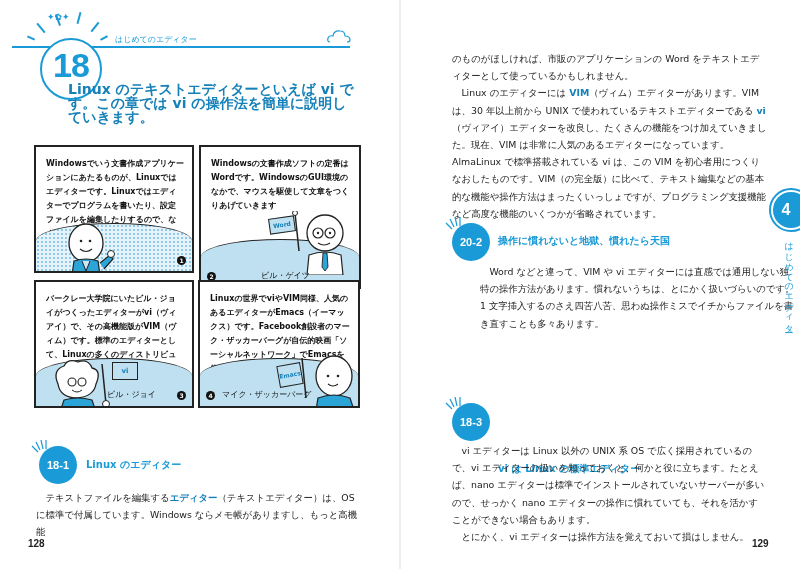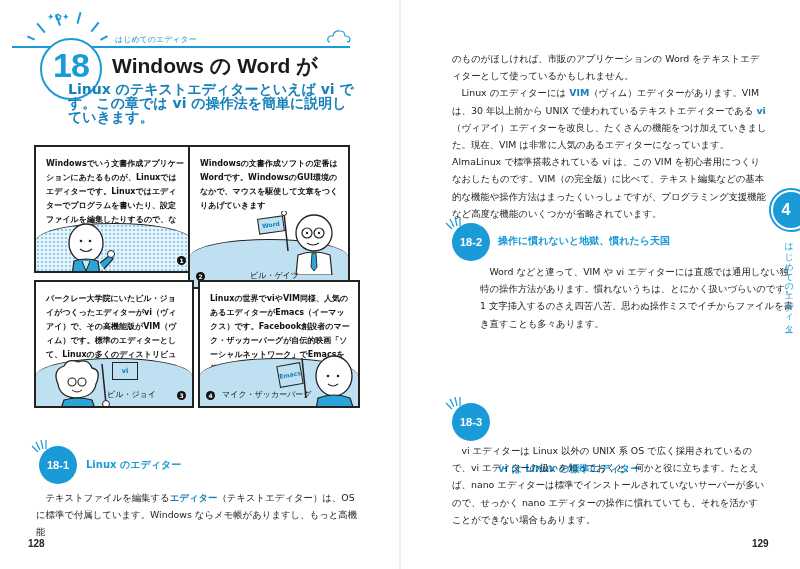--- a/index.html
+++ b/index.html
@@ -68,41 +68,40 @@
     <div class="chap-circle">
       <div class="chap-num">18</div>
     </div>
 
     <div class="chap-kicker">はじめてのエディター</div>
     <svg class="cloud" viewBox="0 0 24 14">
       <path d="M3 13 Q0 13 1 9 Q2 6 6 7 Q7 1 13 2 Q18 2 18 7 Q23 7 23 11 Q23 13 20 13" fill="none" stroke="#1a9ad6" stroke-width="1.2"></path>
     </svg>
 
     <div class="chap-title">
-      <div>Windows の Word が</div>
     </div>
     <div class="chap-lead">Linux のテキストエディターといえば vi です。この章では vi の操作法を簡単に説明していきます。</div>
 
     <div class="panel" style="left:34px;top:145px;width:160px;height:128px;">
       <div class="panel-text">Windowsでいう文書作成アプリケーションにあたるものが、Linuxではエディターです。Linuxではエディターでプログラムを書いたり、設定ファイルを編集したりするので、なくてはならないものです</div>
       <div class="panel-bg dots"></div>
       <svg class="char" style="left:22px;top:72px;" width="58" height="56" viewBox="0 0 58 56">
         <ellipse cx="28" cy="24" rx="17" ry="19" fill="#fff" stroke="#222" stroke-width="1.3"></ellipse>
         <circle cx="23" cy="22" r="1.3" fill="#222"></circle>
           <circle cx="32" cy="22" r="1.3" fill="#222"></circle>
         <path d="M22 30 Q28 35 34 30" fill="none" stroke="#222" stroke-width="1.2"></path>
         <path d="M14 56 L16 42 Q28 38 40 42 L42 56 Z" fill="#2ba4d8" stroke="#222" stroke-width="1.2"></path>
         <path d="M24 42 L28 52 L32 42" fill="#cde7f4" stroke="#222" stroke-width="1"></path>
         <path d="M42 44 L52 36 L55 40 L46 50" fill="#2ba4d8" stroke="#222" stroke-width="1.2"></path>
         <circle cx="53" cy="35" r="3.5" fill="#fff" stroke="#222" stroke-width="1"></circle>
       </svg>
       <div class="panel-num" style="right:6px;bottom:6px;">1</div>
     </div>
 
-    <div class="panel" style="left:188px;top:145px;width:162px;height:144px;">
+    <div class="panel" style="left:199px;top:145px;width:162px;height:144px;">
       <div class="panel-text">Windowsの文書作成ソフトの定番はWordです。WindowsのGUI環境のなかで、マウスを駆使して文章をつくりあげていきます</div>
       <div class="panel-bg"></div>
       <div style="position:absolute;left:68px;top:70px;width:26px;height:16px;background:#bfe0f0;border:1.3px solid #222;font-size:6px;line-height:14px;text-align:center;font-weight:bold;color:#1680b8;transform:rotate(-8deg);">Word</div>
       <svg class="char" style="left:90px;top:64px;" width="60" height="64" viewBox="0 0 60 64">
         <line x1="4" y1="2" x2="8" y2="40" stroke="#222" stroke-width="1.5"></line>
         <circle cx="4" cy="2" r="2.5" fill="#fff" stroke="#222"></circle>
         <ellipse cx="34" cy="22" rx="18" ry="18" fill="#fff" stroke="#222" stroke-width="1.3"></ellipse>
         <circle cx="27" cy="22" r="5" fill="none" stroke="#222" stroke-width="1.2"></circle>
         <circle cx="39" cy="22" r="5" fill="none" stroke="#222" stroke-width="1.2"></circle>
         <circle cx="27" cy="22" r="1.2" fill="#222"></circle>
@@ -173,38 +172,39 @@
         <span>Linux のエディターには </span><span class="hl">VIM</span><span>（ヴィム）エディターがあります。VIM は、30 年以上前から UNIX で使われているテキストエディターである </span><span class="hl">vi</span><span>（ヴィアイ）エディターを改良し、たくさんの機能をつけ加えていきました。現在、VIM は非常に人気のあるエディターになっています。AlmaLinux で標準搭載されている vi は、この VIM を初心者用につくりなおしたものです。VIM（の完全版）に比べて、テキスト編集などの基本的な機能や操作方法はまったくいっしょですが、プログラミング支援機能など高度な機能のいくつかが省略されています。</span>
       </p>
     </div>
 
     <svg class="sec-rays" style="left:444px;top:217px;" viewBox="0 0 20 16">
       <line x1="2" y1="6" x2="8" y2="12" stroke="#1a9ad6" stroke-width="1.2"></line>
       <line x1="6" y1="2" x2="10" y2="10" stroke="#1a9ad6" stroke-width="1.2"></line>
       <line x1="11" y1="0" x2="13" y2="9" stroke="#1a9ad6" stroke-width="1.2"></line>
       <line x1="16" y1="0" x2="16" y2="9" stroke="#1a9ad6" stroke-width="1.2"></line>
     </svg>
-    <div class="sec-badge" style="left:452px;top:223px;">18-2</div>
+    <div class="sec-badge" style="left:452px;top:223px;">20-2</div>
     <div class="sec-title" style="left:498px;top:234px;">操作に慣れないと地獄、慣れたら天国</div>
 
     <div class="body" style="left:452px;top:263px;width:315px;margin-left:28px;">
       <p>Word などと違って、VIM や vi エディターには直感では通用しない独特の操作方法があります。慣れないうちは、とにかく扱いづらいのです。1 文字挿入するのさえ四苦八苦、思わぬ操作ミスでイチからファイルを書き直すことも多々あります。</p>
     </div>
 
     <svg class="sec-rays" style="left:444px;top:397px;" viewBox="0 0 20 16">
       <line x1="2" y1="6" x2="8" y2="12" stroke="#1a9ad6" stroke-width="1.2"></line>
       <line x1="6" y1="2" x2="10" y2="10" stroke="#1a9ad6" stroke-width="1.2"></line>
       <line x1="11" y1="0" x2="13" y2="9" stroke="#1a9ad6" stroke-width="1.2"></line>
       <line x1="16" y1="0" x2="16" y2="9" stroke="#1a9ad6" stroke-width="1.2"></line>
     </svg>
     <div class="sec-badge" style="left:452px;top:403px;">18-3</div>
     <div class="sec-title" style="left:498px;top:414px;margin-top:48px;">vi は Linux の標準エディター</div>
 
     <div class="body" style="left:452px;top:442px;width:315px;">
       <p>vi エディターは Linux 以外の UNIX 系 OS で広く採用されているので、vi エディターの扱いを知っておくと、何かと役に立ちます。たとえば、nano エディターは標準でインストールされていないサーバーが多いので、せっかく nano エディターの操作に慣れていても、それを活かすことができない場合もあります。</p>
+      <p>とにかく、vi エディターは操作方法を覚えておいて損はしません。</p>
     </div>
 
     <div class="page-num" style="left:752px;top:538px;">129</div>
 
     <div class="side-tab-circle"></div>
     <div class="side-tab-circle-inner"></div>
     <div class="side-tab-num">4</div>
     <div class="side-tab-label">はじめてのエディター</div>
   </div>
 </div>

